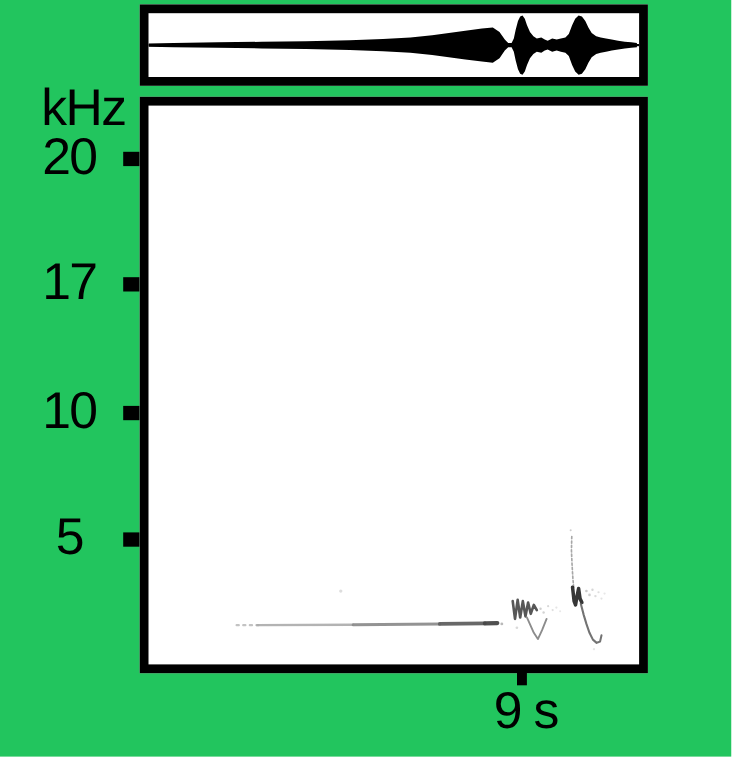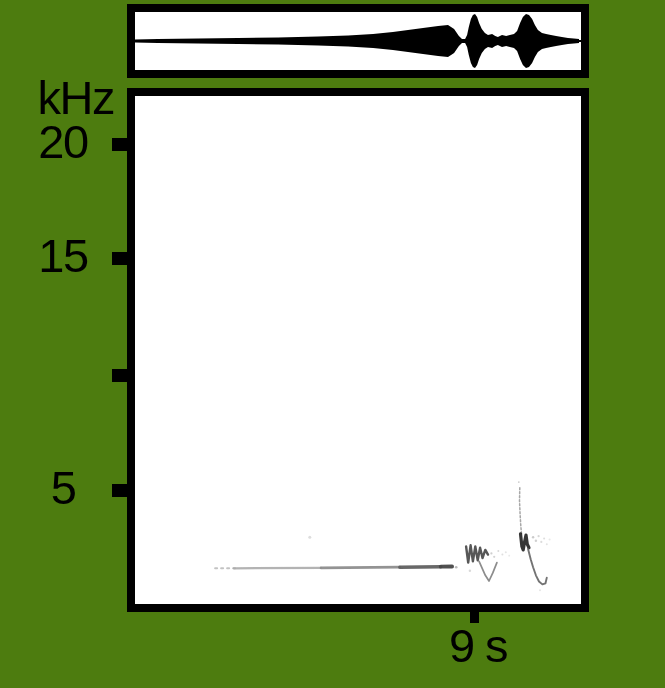--- a/index.html
+++ b/index.html
@@ -1,19 +1,19 @@
 <!DOCTYPE html>
 <html><head>
 <meta charset="utf-8">
 <style>
   html,body{margin:0;padding:0;background:#ffffff;}
   #figure{
     position:relative;
     width:665px;height:688px;
-    background:#4d7c0f;
+    background:#22c55e;
     font-family:"Liberation Sans", sans-serif;
     color:#000;
     overflow:hidden;
   }
   .panel{
     position:absolute;
     border:8px solid #000;
     background:#fff;
     box-sizing:border-box;
   }
@@ -60,21 +60,22 @@
   <div id="wave-panel" class="panel">
     <svg id="wave-svg" viewBox="0 0 446 58">
         <polygon points="0.0,27.5 23.0,27.0 63.0,26.5 103.0,26.0 143.0,25.5 183.0,24.5 213.1,23.5 238.1,22.0 257.9,20.0 273.0,18.0 288.0,16.0 303.1,14.0 313.0,13.0 319.1,17.0 323.9,24.0 327.0,27.0 330.1,27.0 332.1,23.0 333.8,15.0 335.9,7.0 337.9,3.0 340.0,2.0 342.1,5.0 344.1,11.0 346.8,17.0 349.9,21.0 353.0,23.0 357.1,22.0 360.2,24.0 362.9,25.0 367.0,23.0 371.1,24.0 374.9,23.0 379.0,22.0 382.1,19.0 385.1,11.0 387.9,5.0 391.0,2.0 394.0,3.0 397.1,7.0 399.9,13.0 402.9,18.0 407.0,21.0 411.1,22.0 415.9,23.0 421.1,24.0 426.9,25.0 433.0,26.0 438.8,26.5 444.0,27.0 444.0,31.0 438.8,31.5 433.0,32.0 426.9,33.0 421.1,34.0 415.9,35.0 411.1,36.0 407.0,37.0 402.9,40.0 399.9,45.0 397.1,51.0 394.0,55.0 391.0,56.0 387.9,53.0 385.1,47.0 382.1,39.0 379.0,36.0 374.9,35.0 371.1,34.0 367.0,35.0 362.9,33.0 360.2,34.0 357.1,36.0 353.0,35.0 349.9,37.0 346.8,41.0 344.1,47.0 342.1,53.0 340.0,56.0 337.9,55.0 335.9,51.0 333.8,43.0 332.1,35.0 330.1,31.0 327.0,31.0 323.9,34.0 319.1,41.0 313.0,45.0 303.1,44.0 288.0,42.0 273.0,40.0 257.9,38.0 238.1,36.0 213.1,34.5 183.0,33.5 143.0,32.5 103.0,32.0 63.0,31.5 23.0,31.0 0.0,30.5" fill="#000"></polygon>
         <rect x="0" y="28" width="446" height="2" fill="#000"></rect>
       </svg>
   </div>
 
   <span id="khz-label" class="axis-label">kHz</span>
 
   <span id="ylab-20" class="axis-label ylab">20</span>
-  <span id="ylab-15" class="axis-label ylab">15</span>
+  <span id="ylab-15" class="axis-label ylab">17</span>
+  <span id="ylab-10" class="axis-label ylab">10</span>
   <span id="ylab-5" class="axis-label ylab">5</span>
 
   <div id="ytick-20" class="ytick"></div>
   <div id="ytick-15" class="ytick"></div>
   <div id="ytick-10" class="ytick"></div>
   <div id="ytick-5" class="ytick"></div>
 
   <div id="spec-panel" class="panel">
     <svg id="spec-svg" viewBox="0 0 446 508">
         <path d="M80.1,472.3 L100.6,472.3" fill="none" stroke="#bcbcbc" stroke-width="2" stroke-opacity="0.9" stroke-linecap="round" stroke-linejoin="round" stroke-dasharray="2,4"></path>

